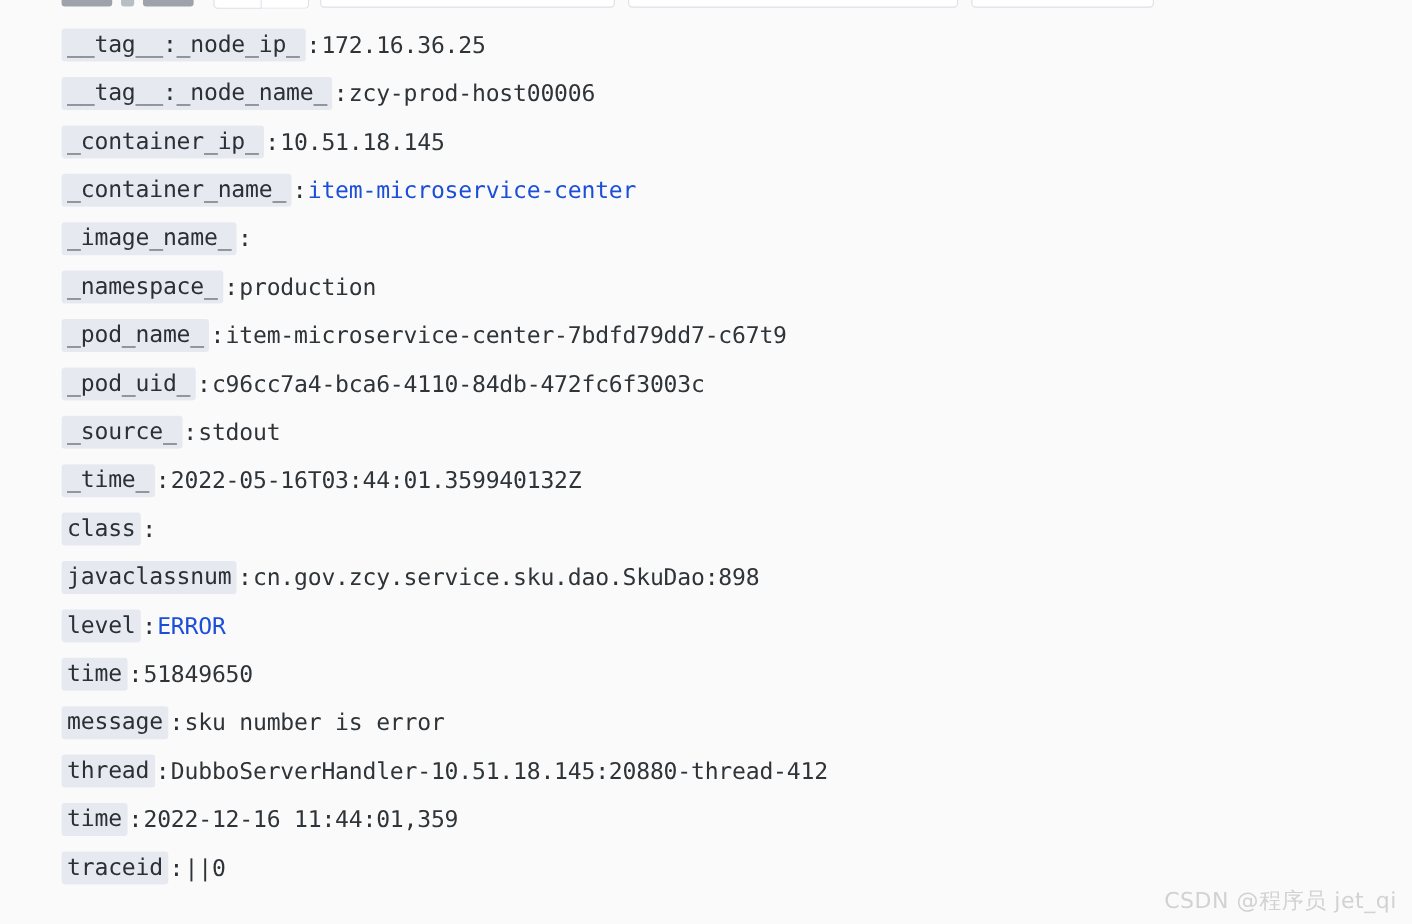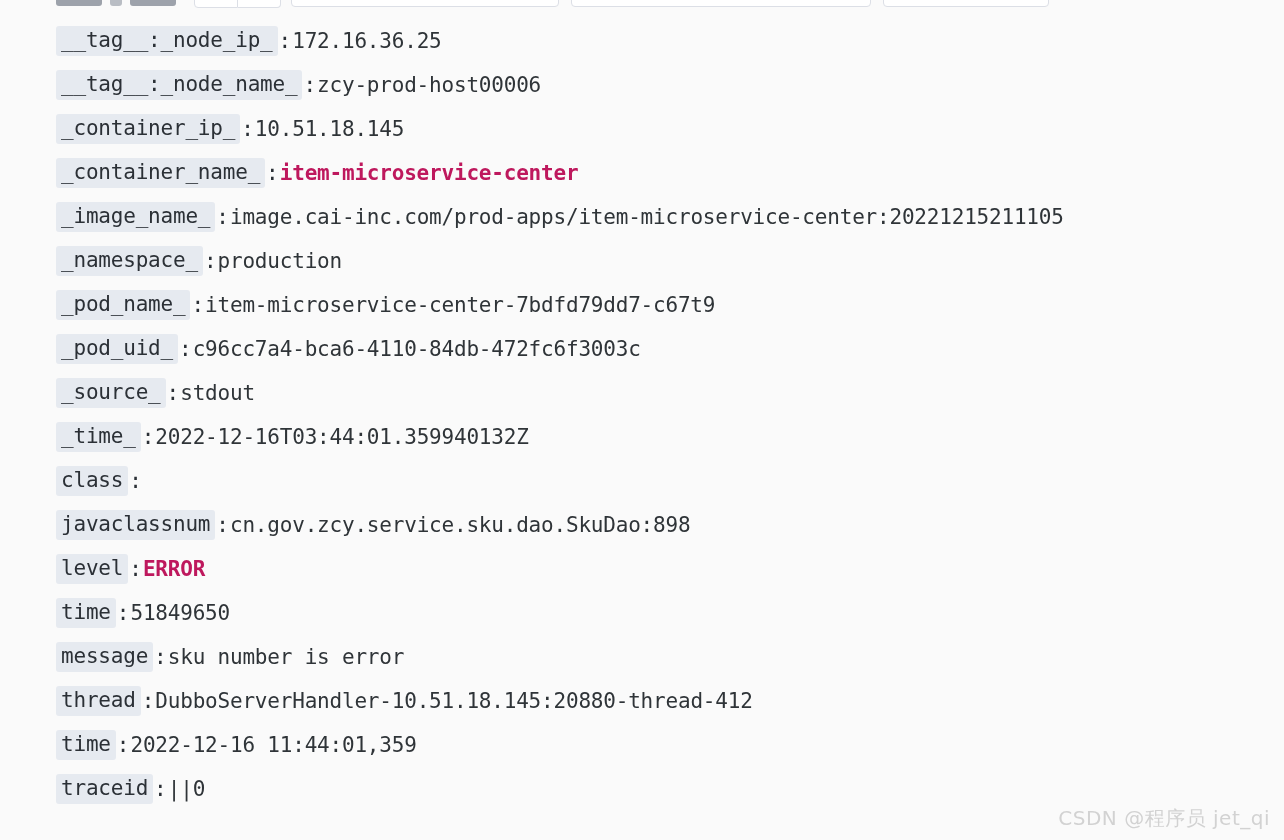--- a/index.html
+++ b/index.html
@@ -111,22 +111,22 @@
     font-family: "DejaVu Sans Mono", "Liberation Mono", monospace;
   }
   .field-val {
     color: #2f3438;
     font-size: 21px;
     line-height: 22px;
     font-family: "DejaVu Sans Mono", "Liberation Mono", monospace;
     letter-spacing: -0.2px;
   }
   .field-val.hl {
-    color: #be185d;
-    font-weight: bold;
+    color: #1d4ed8;
+    font-weight: normal;
   }
   .field-val-suffix {
     color: #2f3438;
     font-size: 21px;
     line-height: 22px;
     font-family: "DejaVu Sans Mono", "Liberation Mono", monospace;
     letter-spacing: -0.2px;
   }
 
   
@@ -181,21 +181,20 @@
       <span class="field-val">10.51.18.145</span>
     </div>
     <div class="field-row">
       <span class="field-key">_container_name_</span>
       <span class="field-colon">:</span>
       <span class="field-val hl">item-microservice-center</span>
     </div>
     <div class="field-row">
       <span class="field-key">_image_name_</span>
       <span class="field-colon">:</span>
-      <span class="field-val">image.cai-inc.com/prod-apps/item-microservice-center:20221215211105</span>
     </div>
     <div class="field-row">
       <span class="field-key">_namespace_</span>
       <span class="field-colon">:</span>
       <span class="field-val">production</span>
     </div>
     <div class="field-row">
       <span class="field-key">_pod_name_</span>
       <span class="field-colon">:</span>
       <span class="field-val">item-microservice-center-7bdfd79dd7-c67t9</span>
@@ -206,21 +205,21 @@
       <span class="field-val">c96cc7a4-bca6-4110-84db-472fc6f3003c</span>
     </div>
     <div class="field-row">
       <span class="field-key">_source_</span>
       <span class="field-colon">:</span>
       <span class="field-val">stdout</span>
     </div>
     <div class="field-row">
       <span class="field-key">_time_</span>
       <span class="field-colon">:</span>
-      <span class="field-val">2022-12-16T03:44:01.359940132Z</span>
+      <span class="field-val">2022-05-16T03:44:01.359940132Z</span>
     </div>
     <div class="field-row">
       <span class="field-key">class</span>
       <span class="field-colon">:</span>
     </div>
     <div class="field-row">
       <span class="field-key">javaclassnum</span>
       <span class="field-colon">:</span>
       <span class="field-val">cn.gov.zcy.service.sku.dao.SkuDao:898</span>
     </div>

